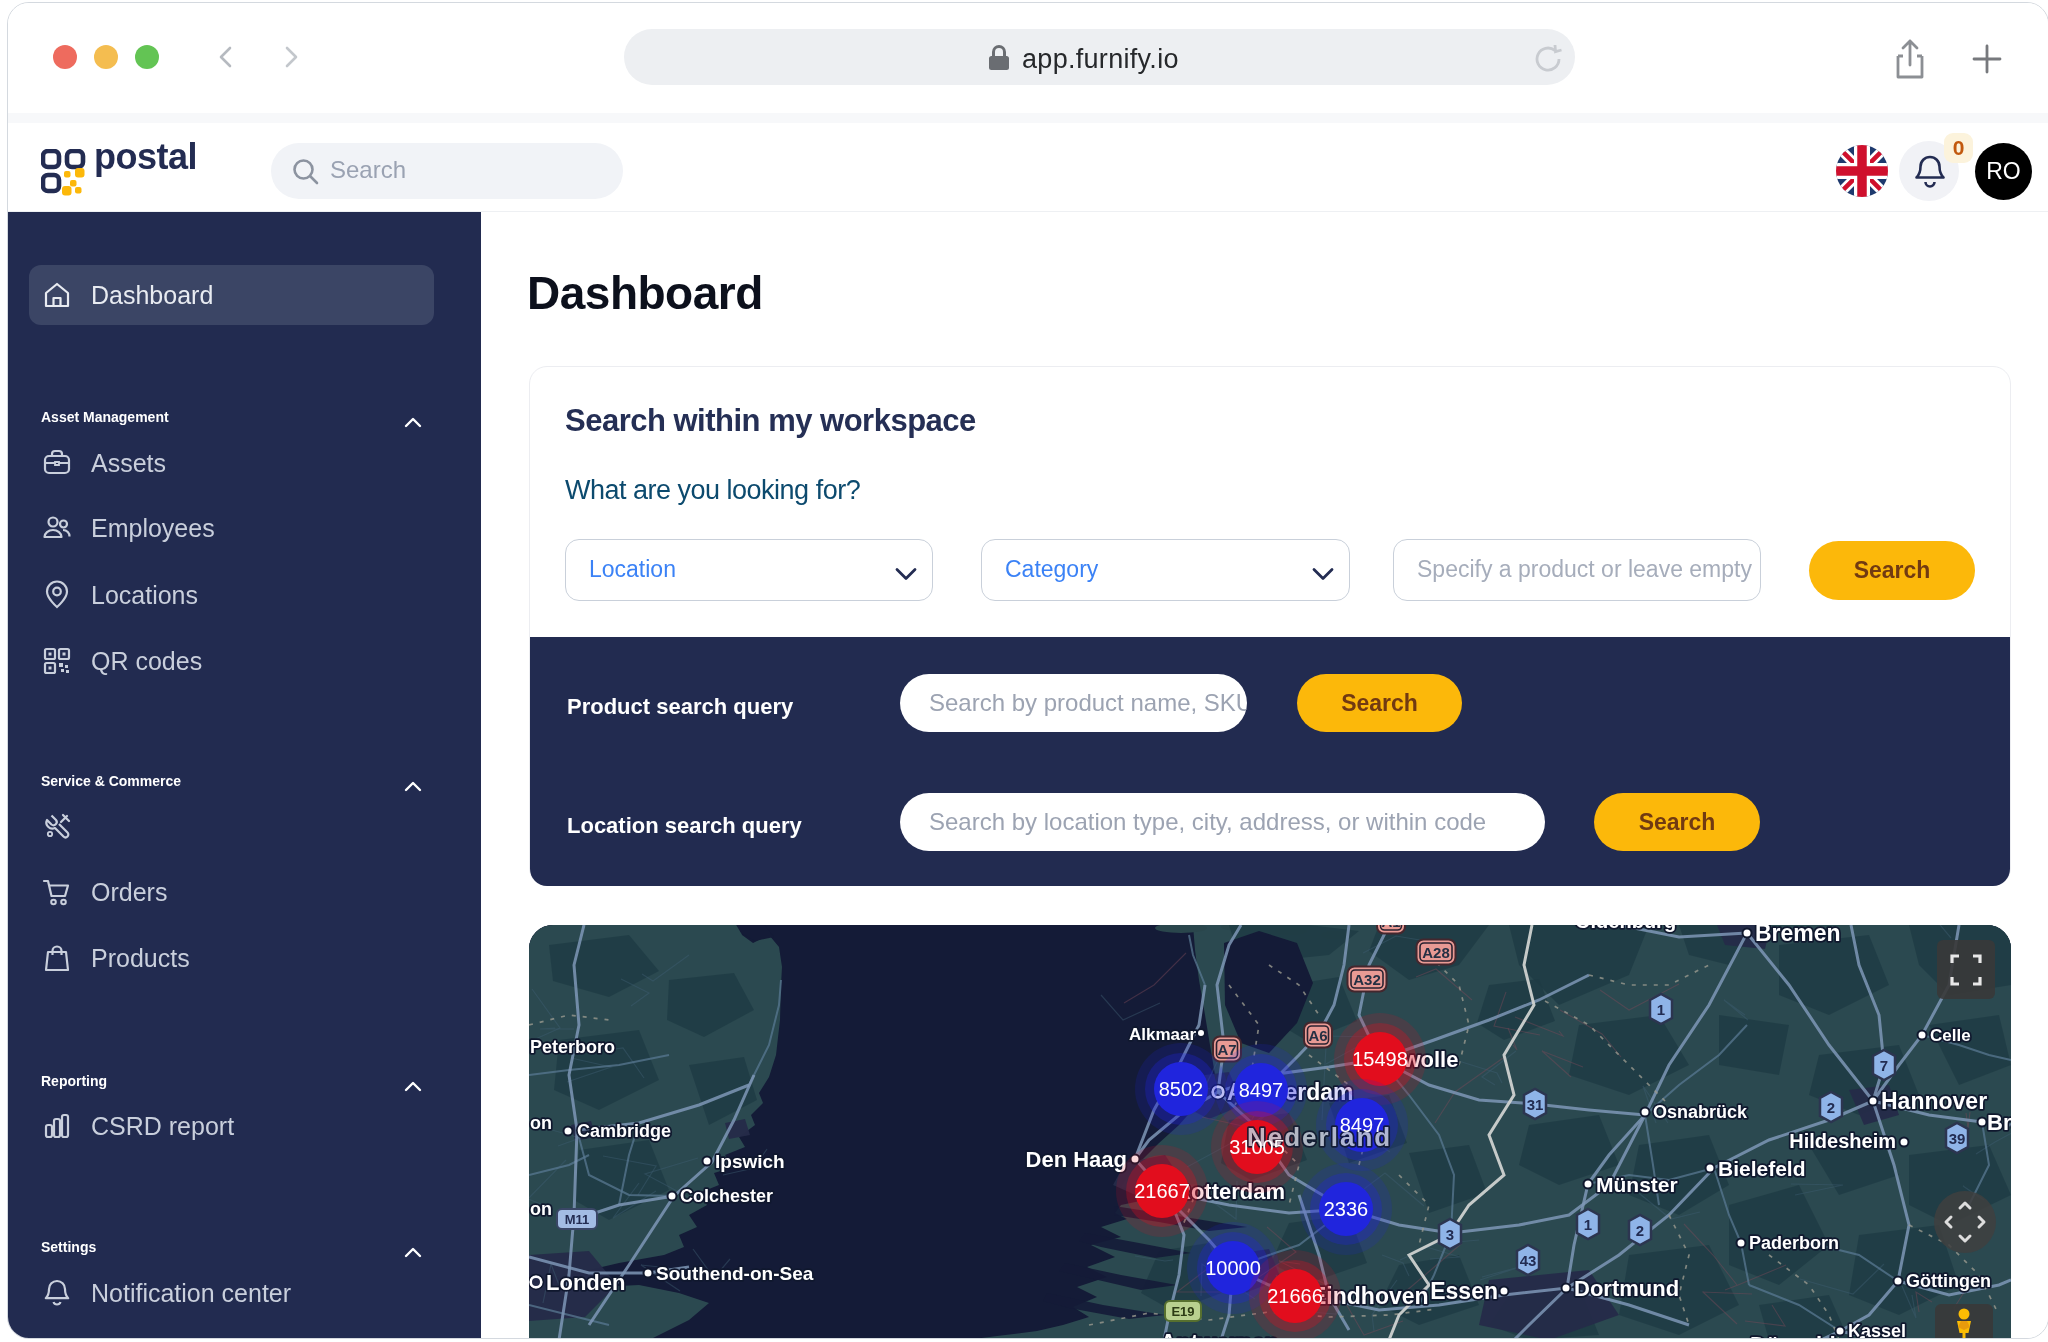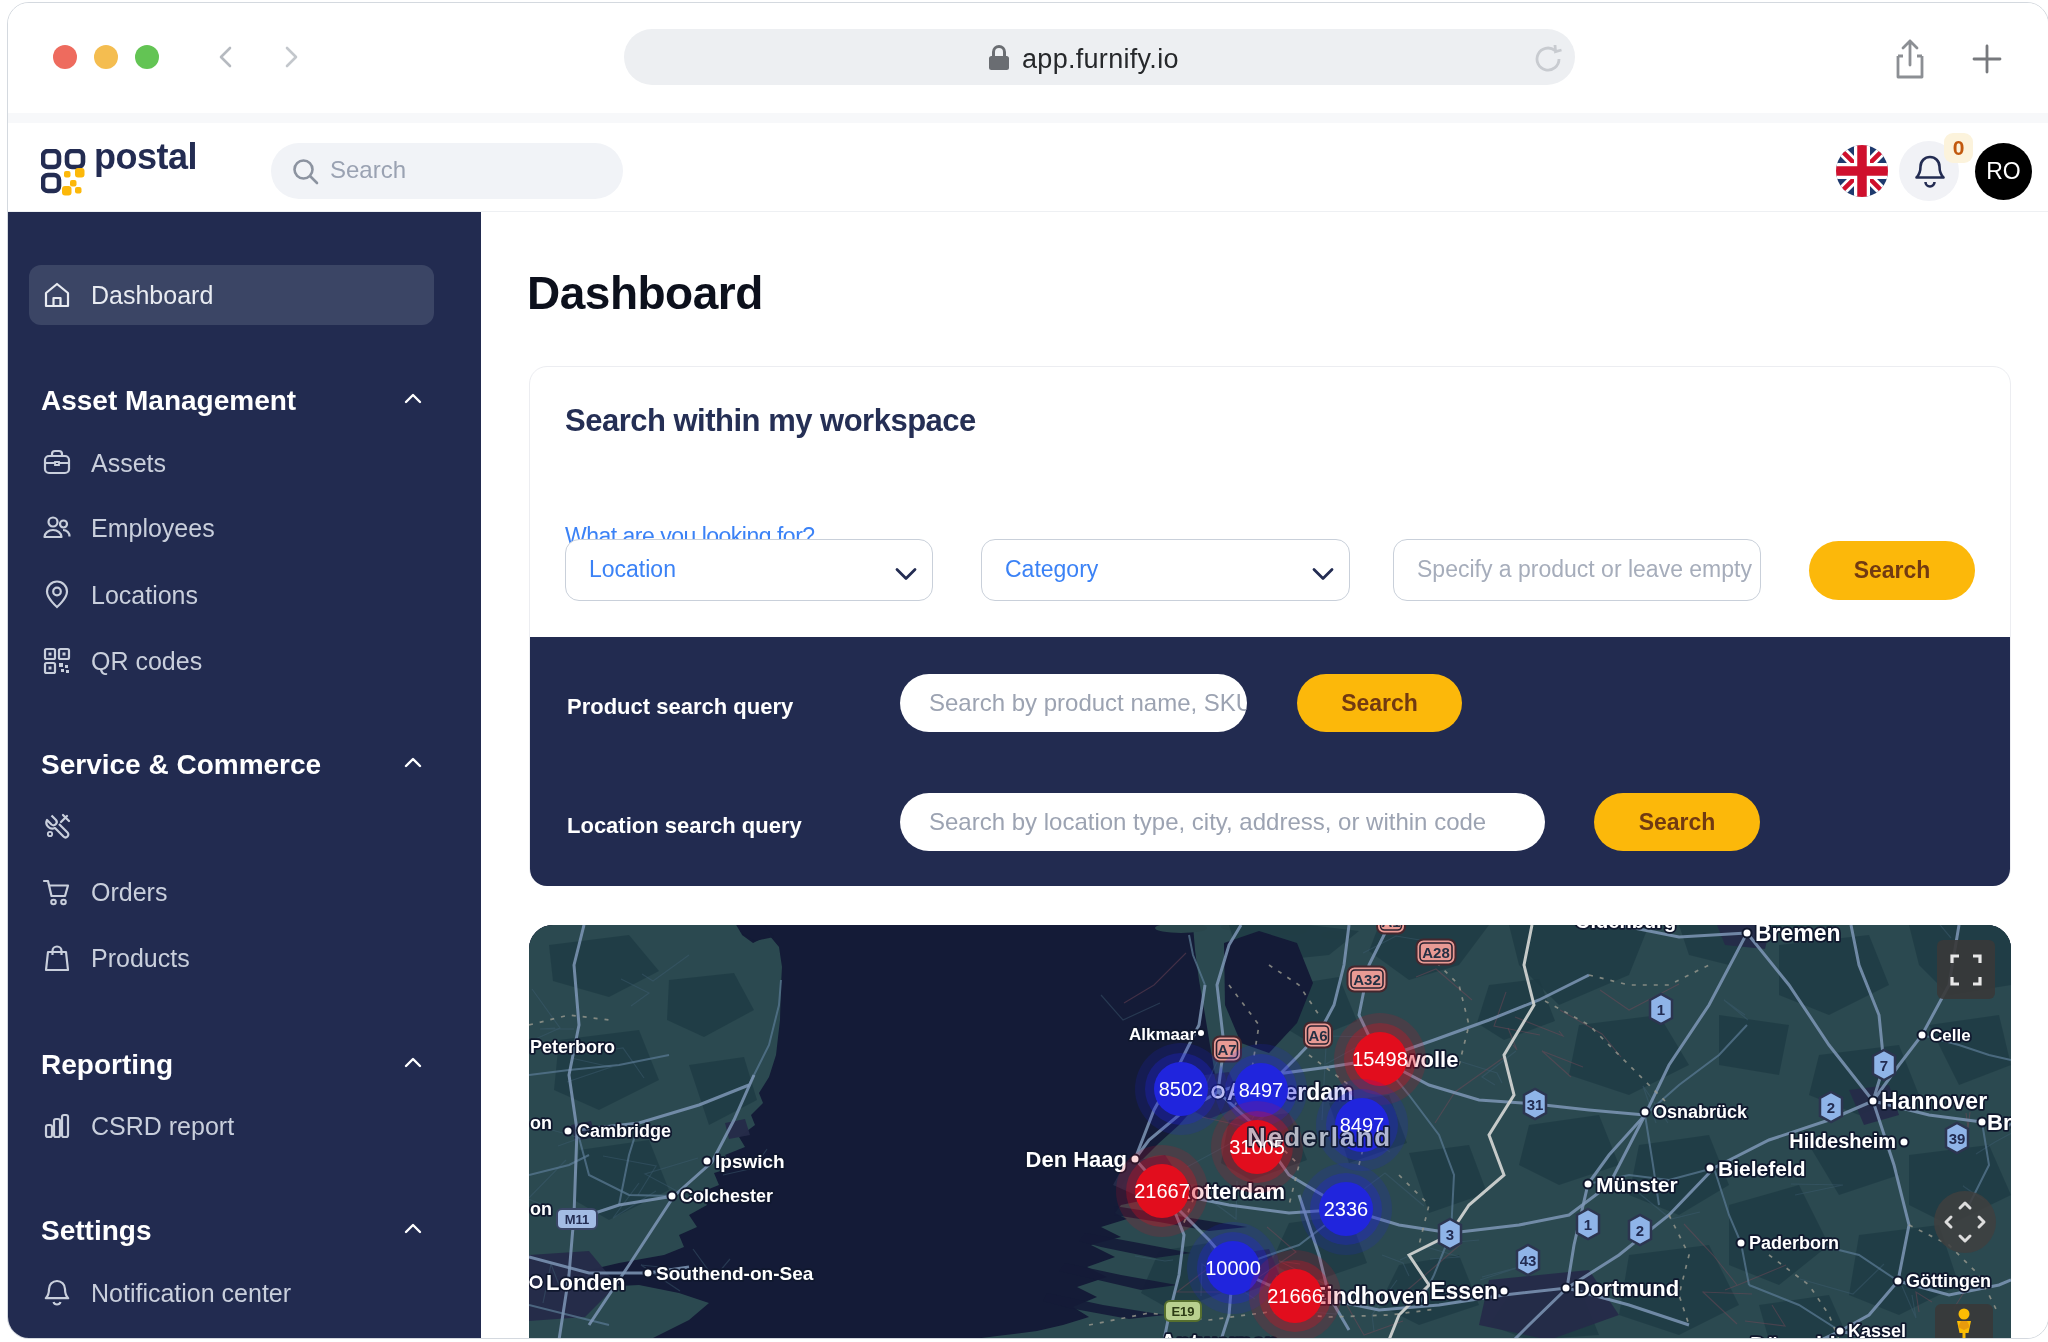--- a/index.html
+++ b/index.html
@@ -20,28 +20,28 @@
 .appsearch span { position:absolute; left:59px; top:0; height:56px; line-height:54px; font-size:24px; color:#9aa2b2; }
 .badge0 { position:absolute; left:1936px; top:10px; width:29px; height:30px; background:#fcf3dc; border-radius:9px; color:#c2590e; font-size:21px; font-weight:bold; text-align:center; line-height:30px; }
 .avatar { position:absolute; left:1967px; top:20px; width:57px; height:57px; background:#000; border-radius:50%; color:#fff; font-size:23px; text-align:center; line-height:57px; }
 .bellwrap { position:absolute; left:1891px; top:18px; width:60px; height:60px; background:#f1f2f6; border-radius:50%; }
 
 .sidebar { position:absolute; left:0; top:209px; width:473px; height:1128px; background:#222b50; }
 .active-item { position:absolute; left:21px; top:53px; width:405px; height:60px; background:#3b4565; border-radius:12px; }
 .sb-item { position:absolute; left:0; width:473px; height:60px; color:#c9cfdc; font-size:25px; }
 .sb-item .lbl { position:absolute; left:83px; top:0; line-height:60px; }
 .sb-item svg { position:absolute; left:34px; top:15px; width:30px; height:30px; }
-.sb-head { position:absolute; left:33px; width:420px; color:#fff; font-size:28px; font-weight:bold; }
+.sb-head { position:absolute; left:33px; width:420px; color:#fff; font-size:14px; font-weight:bold;margin-top:24px; }
 .sb-chev { position:absolute; left:360px; top:2px; }
 
 .main { position:absolute; left:473px; top:209px; width:1569px; height:1128px; background:#fff; }
 h1.title { position:absolute; left:46px; top:54px; font-size:46px; font-weight:bold; color:#0c101c; letter-spacing:-0.5px; }
 .card { position:absolute; left:48px; top:154px; width:1482px; height:520px; background:#fff; border:1px solid #ecedf1; border-radius:18px; }
 .card h2 { position:absolute; left:35px; top:36px; font-size:31px; font-weight:bold; color:#252f55; letter-spacing:-0.5px; }
-.card .q { position:absolute; left:35px; top:108px; font-size:23px; color:#3b82f6; letter-spacing:-0.5px;margin-top:48px; }
+.card .q { position:absolute; left:35px; top:108px; font-size:27px; color:#0c4a6e; letter-spacing:-0.5px; }
 .sel { position:absolute; top:172px; height:62px; border:1.5px solid #c9d0da; border-radius:14px; background:#fff; font-size:23px; color:#3b82f6; line-height:59px; padding-left:23px; }
 .selchev { position:absolute; top:25px; }
 .ghost { color:#a6adbb; }
 .btn { background:#fcb80a; border-radius:32px; color:#713a12; font-weight:bold; font-size:23px; text-align:center; }
 .panel { position:absolute; left:0; top:270px; width:1480px; height:249px; background:#222b50; border-radius:0 0 17px 17px; }
 .panel .plabel { position:absolute; left:37px; color:#fff; font-size:22px; font-weight:bold; }
 .pinput { position:absolute; background:#fff; border-radius:29px; font-size:24px; color:#9ca3b2; line-height:58px; padding-left:29px; white-space:nowrap; overflow:hidden; }
 .mapwrap { position:absolute; left:48px; top:713px; width:1482px; height:415px; border-radius:24px 24px 0 0; overflow:hidden; background:#141b37; }
 .mapctl { position:absolute; background:rgba(57,57,57,0.9); }
 </style>

